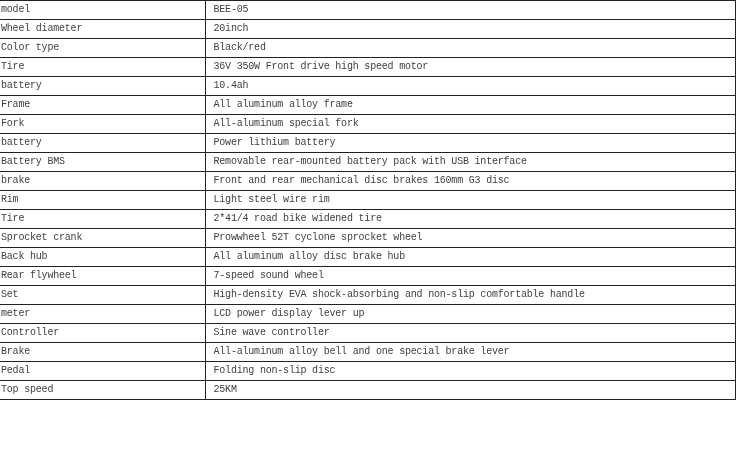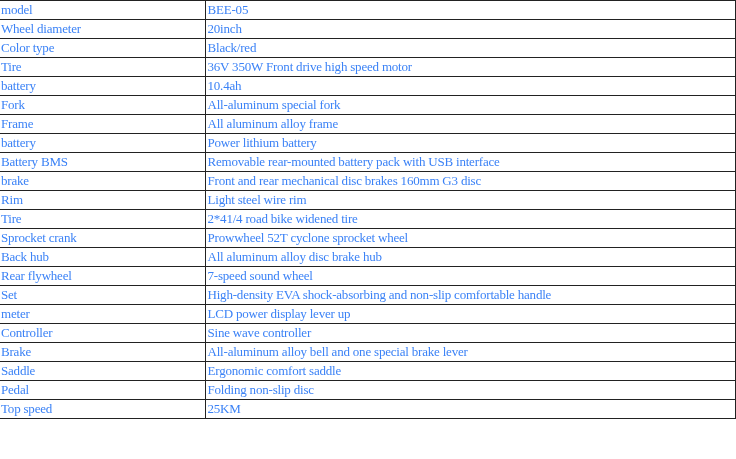--- a/index.html
+++ b/index.html
@@ -13,23 +13,23 @@
       overflow: hidden;
       position: relative;
     }
     table.spec {
       position: absolute;
       left: 0;
       top: 0;
       width: 735px;
       border-collapse: collapse;
       table-layout: fixed;
-      font-family: Liberation Serif, serif;
-      font-size: 13px;
-      color: #3b82f6;
+      font-family: Liberation Mono, monospace;
+      font-size: 10px;
+      color: #404040;
     }
     table.spec col.c-key { width: 205px; }
     table.spec col.c-val { width: 530px; }
     table.spec td {
       height: 18px;
       padding: 0 0 0 1px;
       border-bottom: 1px solid #222222;
       border-right: 1px solid #222222;
       white-space: nowrap;
       overflow: hidden;
@@ -37,21 +37,21 @@
       vertical-align: bottom;
       letter-spacing: -0.2px;
     }
     table.spec tr:first-child td {
       border-top: 1px solid #222222;
     }
     table.spec td.key {
       border-right: 1px solid #222222;
     }
     table.spec td.val {
-      padding-left: 2px;
+      padding-left: 8px;
     }
   </style>
 </head>
 <body>
 
 <table class="spec">
   <colgroup>
     <col class="c-key">
     <col class="c-val">
   </colgroup>
@@ -70,26 +70,26 @@
       </tr>
       <tr>
         <td class="key">Tire</td>
         <td class="val">36V 350W Front drive high speed motor</td>
       </tr>
       <tr>
         <td class="key">battery</td>
         <td class="val">10.4ah</td>
       </tr>
       <tr>
+        <td class="key">Frame</td>
+        <td class="val">All aluminum alloy frame</td>
+      </tr>
+      <tr>
         <td class="key">Fork</td>
         <td class="val">All-aluminum special fork</td>
-      </tr>
-      <tr>
-        <td class="key">Frame</td>
-        <td class="val">All aluminum alloy frame</td>
       </tr>
       <tr>
         <td class="key">battery</td>
         <td class="val">Power lithium battery</td>
       </tr>
       <tr>
         <td class="key">Battery BMS</td>
         <td class="val">Removable rear-mounted battery pack with USB interface</td>
       </tr>
       <tr>
@@ -126,24 +126,20 @@
       </tr>
       <tr>
         <td class="key">Controller</td>
         <td class="val">Sine wave controller</td>
       </tr>
       <tr>
         <td class="key">Brake</td>
         <td class="val">All-aluminum alloy bell and one special brake lever</td>
       </tr>
       <tr>
-        <td class="key">Saddle</td>
-        <td class="val">Ergonomic comfort saddle</td>
-      </tr>
-      <tr>
         <td class="key">Pedal</td>
         <td class="val">Folding non-slip disc</td>
       </tr>
       <tr>
         <td class="key">Top speed</td>
         <td class="val">25KM</td>
       </tr>
     </tbody>
 </table>
 

